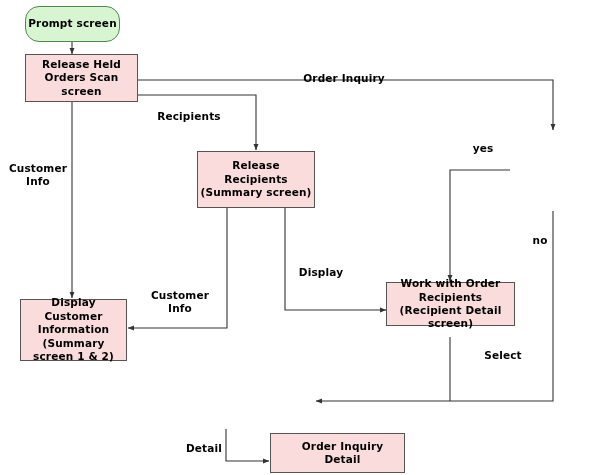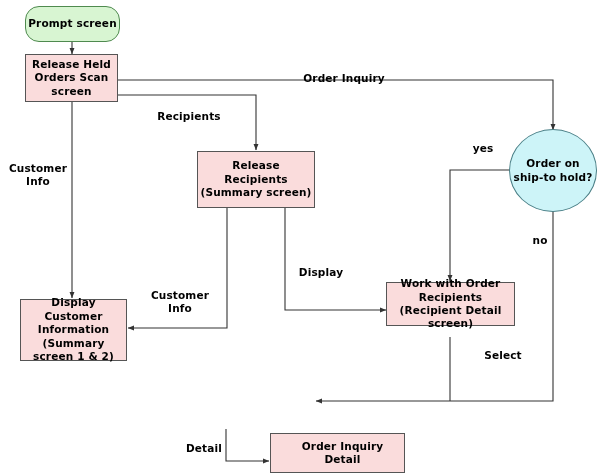--- a/index.html
+++ b/index.html
@@ -94,35 +94,32 @@
       <path d="M450,337 L450,401"></path>
 
       <path d="M226,429 L226,461 L269,461" marker-end="url(#arrow)"></path>
     </g>
   </svg>
 
   <div class="node node-terminal" style="left:25px; top:6px; width:95px; height:36px;">
     <span>Prompt screen</span>
   </div>
 
-  <div class="node node-process" style="left:25px; top:54px; width:93px; height:48px;">
+  <div class="node node-process" style="left:25px; top:54px; width:113px; height:48px;">
     <span>Release Held Orders Scan screen</span>
   </div>
 
   <div class="node node-process" style="left:197px; top:151px; width:118px; height:57px;">
     <span>Release Recipients (Summary screen)</span>
   </div>
 
   <div class="node node-process" style="left:20px; top:299px; width:107px; height:62px;">
     <span>Display Customer Information (Summary screen 1 &amp; 2)</span>
   </div>
 
-  <div class="node node-decision" style="left:509px; top:129px; width:88px; height:83px;">
-    <span>Order on ship-to hold?</span>
-  </div>
 
   <div class="node node-process" style="left:386px; top:282px; width:129px; height:44px;">
     <span>Work with Order Recipients (Recipient Detail screen)</span>
   </div>
 
 
   <div class="node node-process" style="left:270px; top:433px; width:135px; height:40px;padding-left:12px;">
     <span>Order Inquiry Detail</span>
   </div>
 

